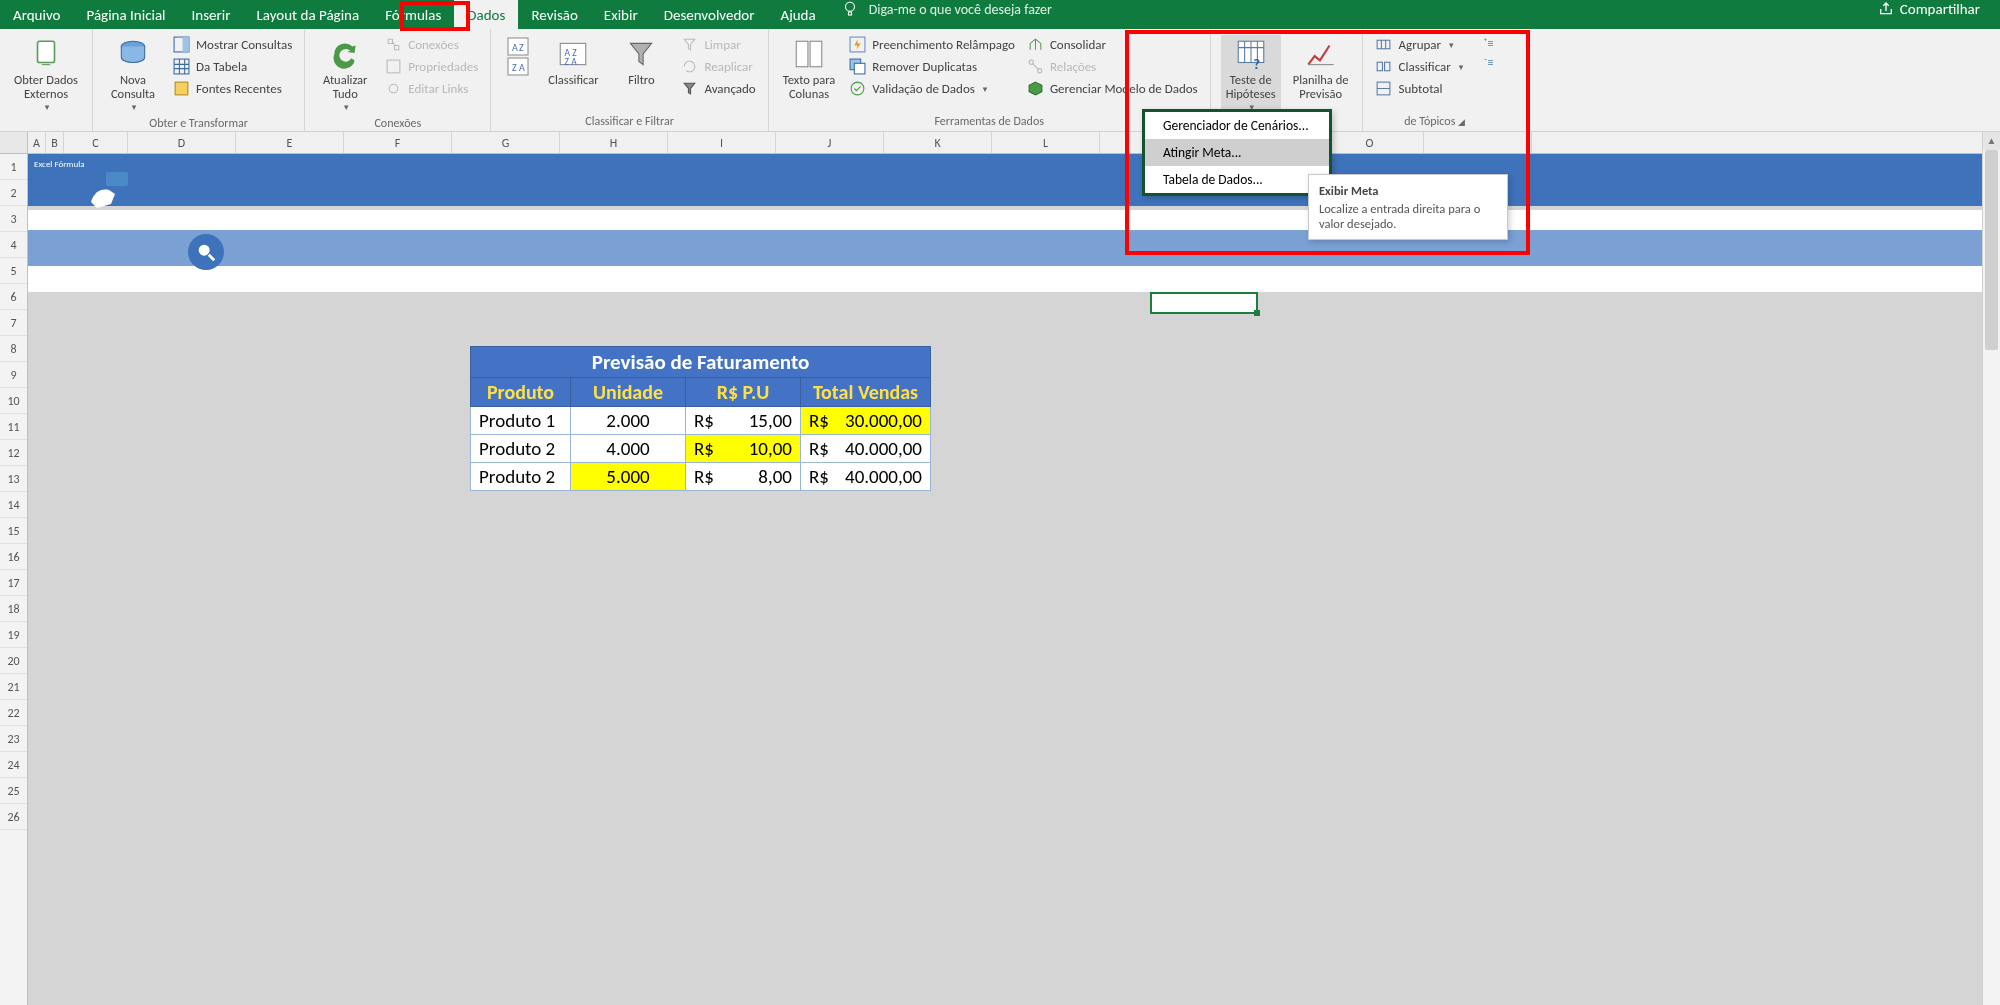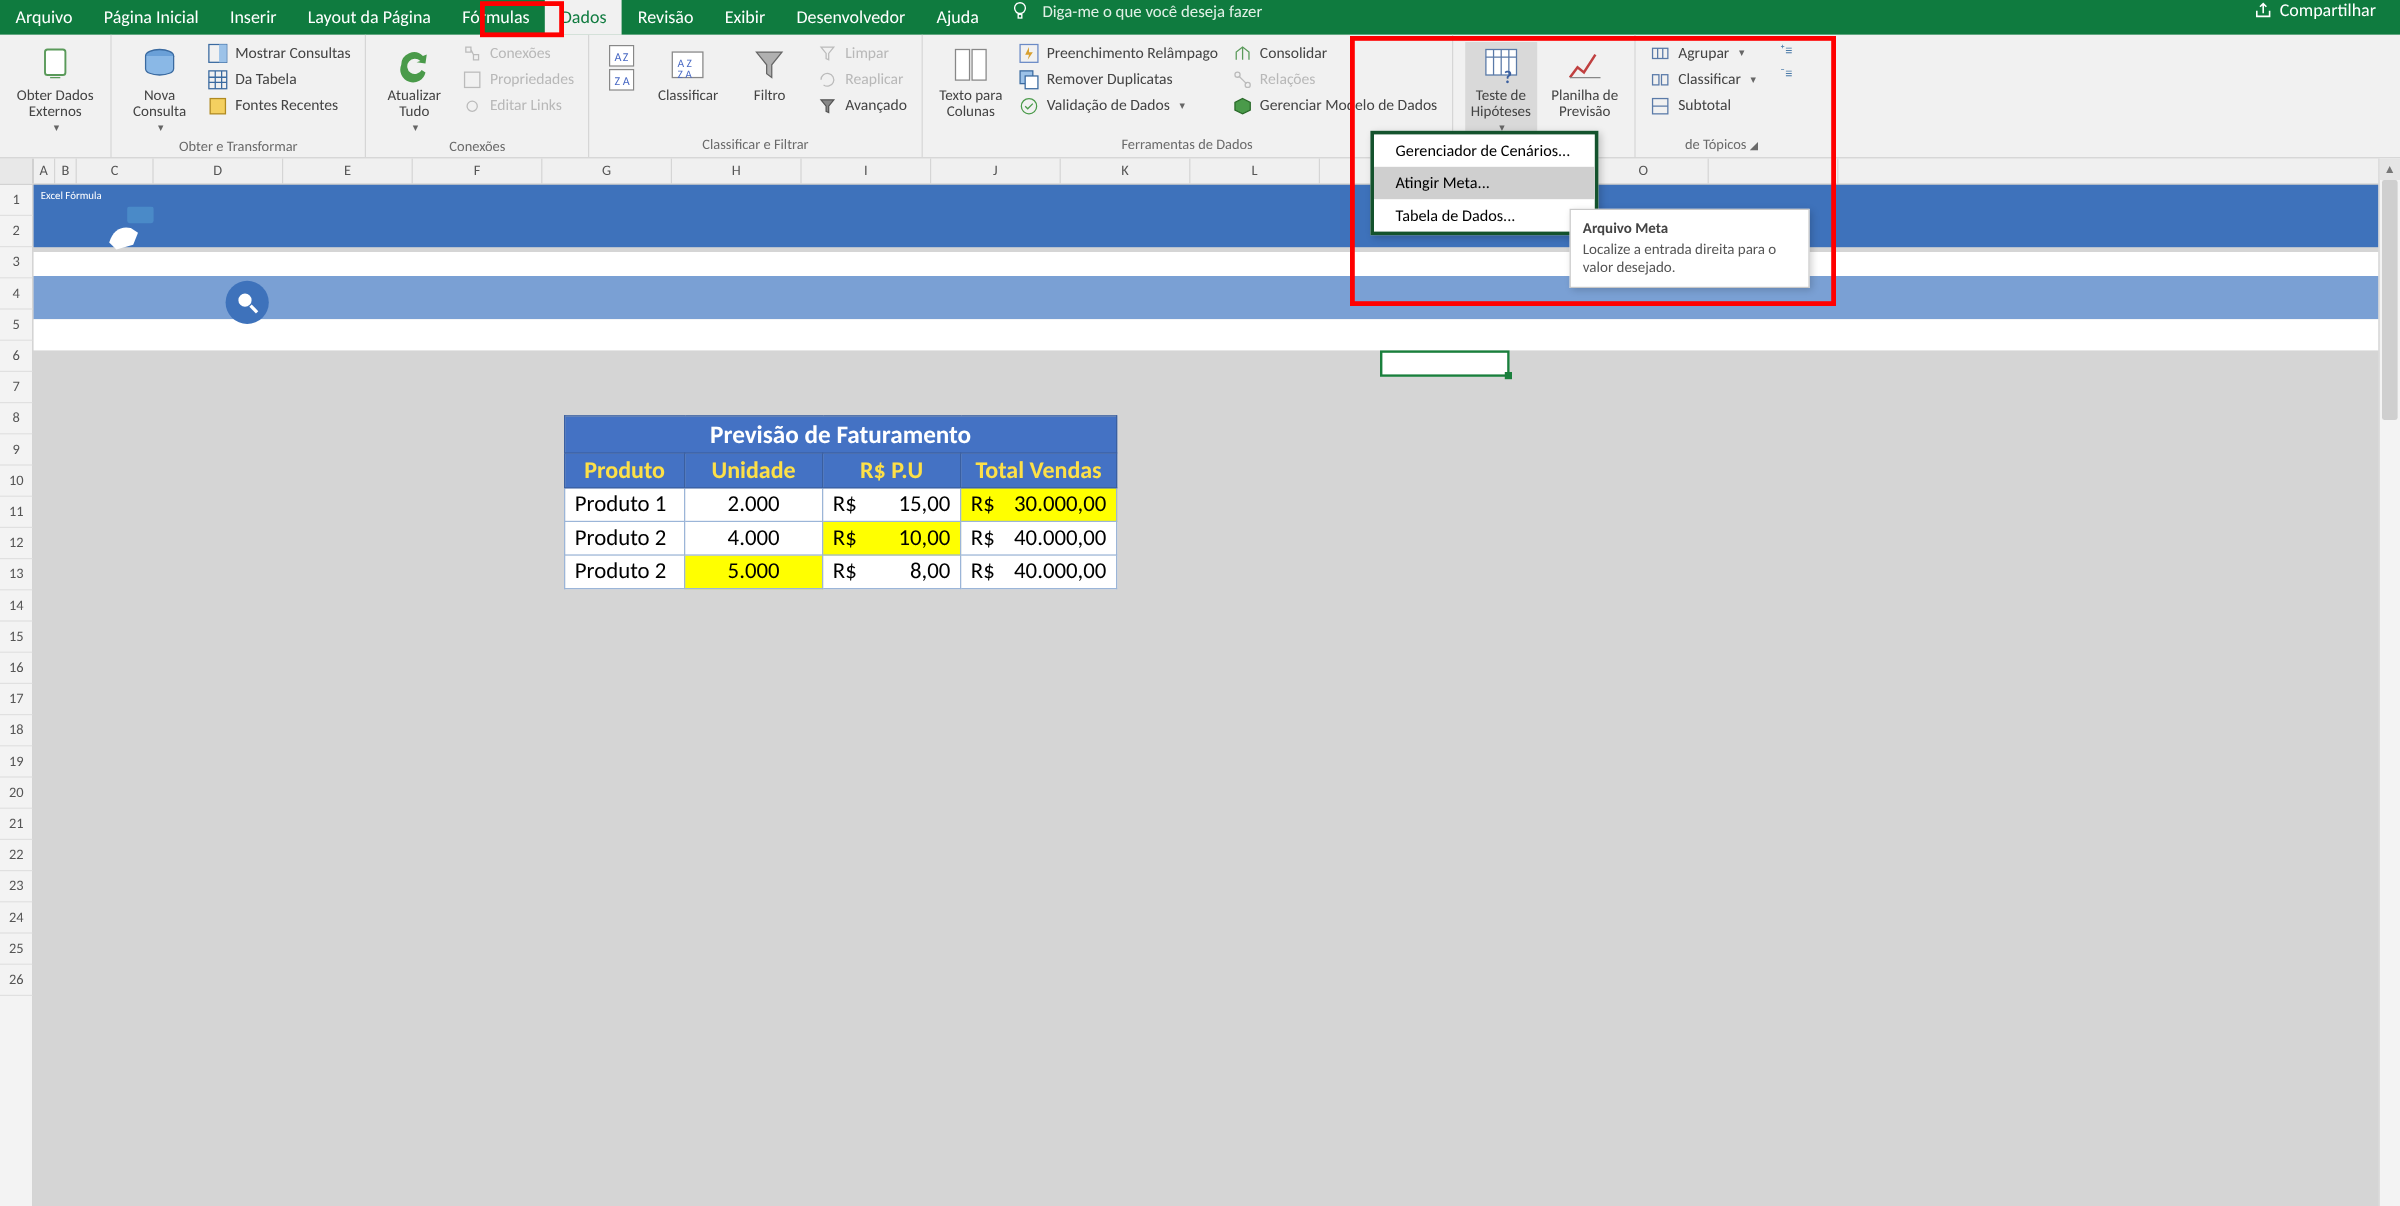--- a/index.html
+++ b/index.html
@@ -728,20 +728,20 @@
 <div class="red-box-1"></div>
 <div class="red-box-2"></div>
 
 <div class="hyp-dd">
   <div>Gerenciador de Cenários...</div>
   <div class="hover">Atingir Meta...</div>
   <div>Tabela de Dados...</div>
 </div>
 
 <div class="tooltip">
-  <div class="tt-title">Arquivo Meta</div>
+  <div class="tt-title">Exibir Meta</div>
   <div>Localize a entrada direita para o valor desejado.</div>
 </div>
 
 <div class="scroll-v">
   <div class="arr">▲</div>
   <div class="thumb"></div>
 </div>
 
 </body></html>

